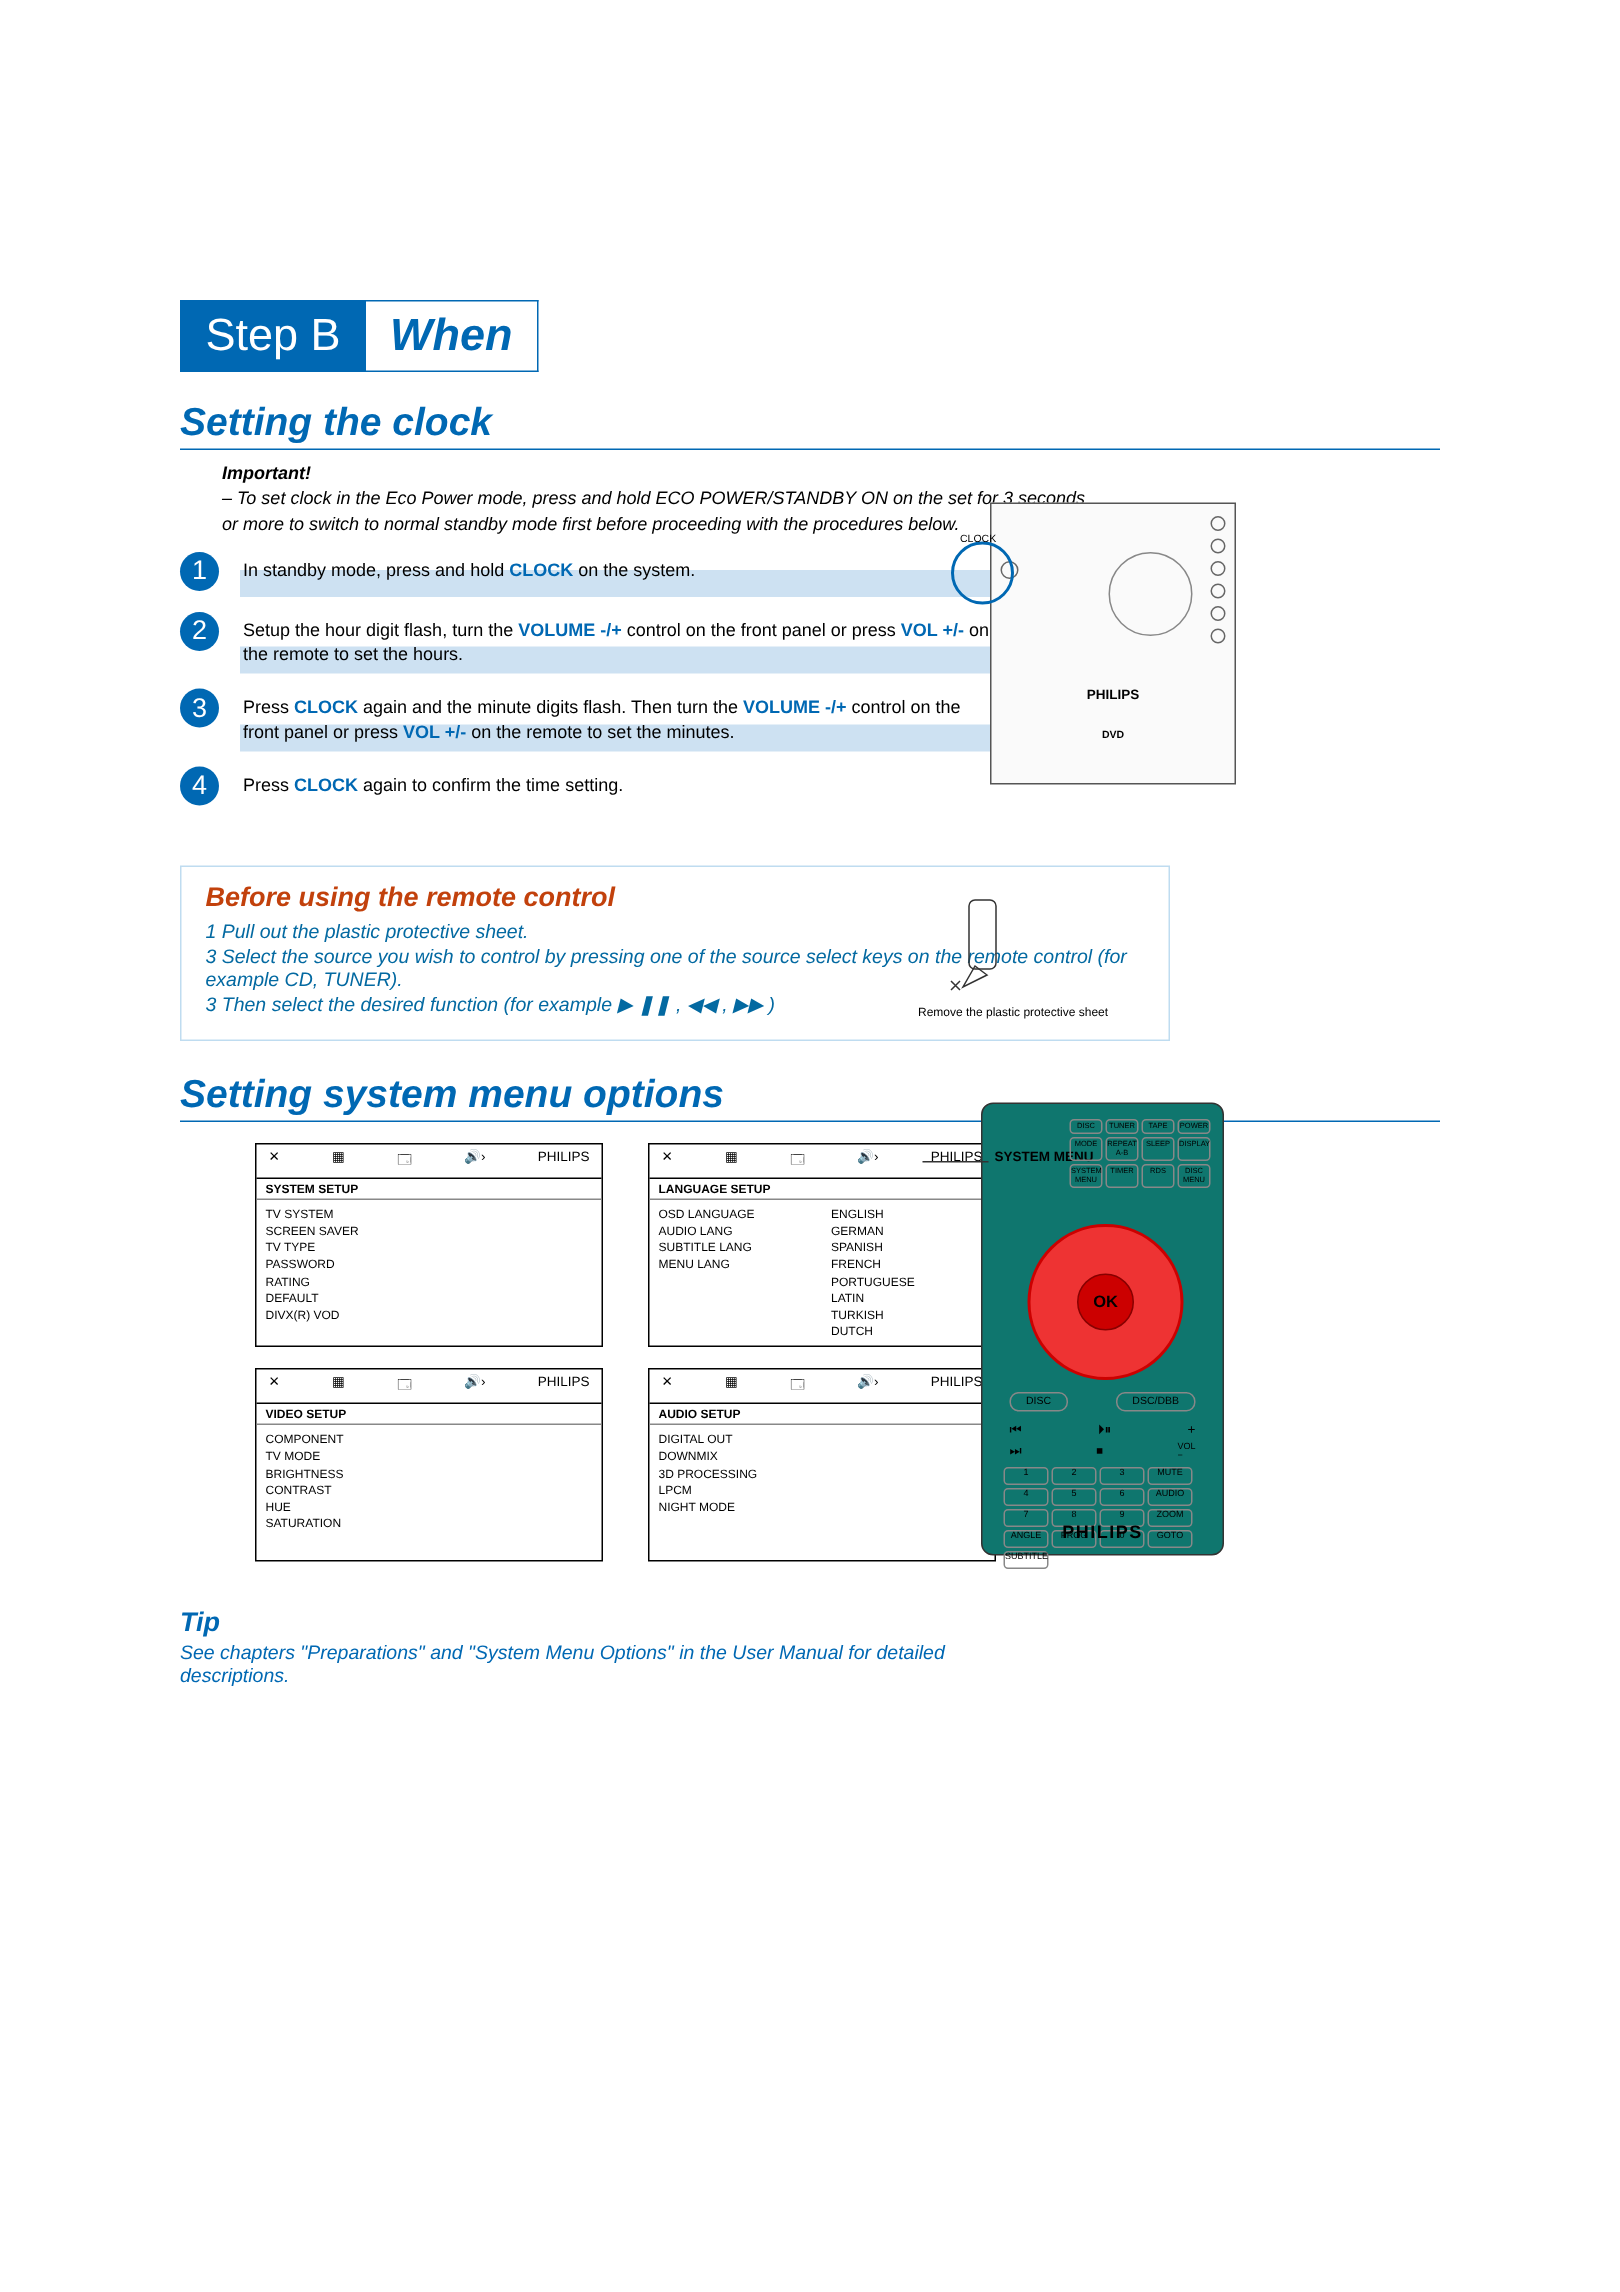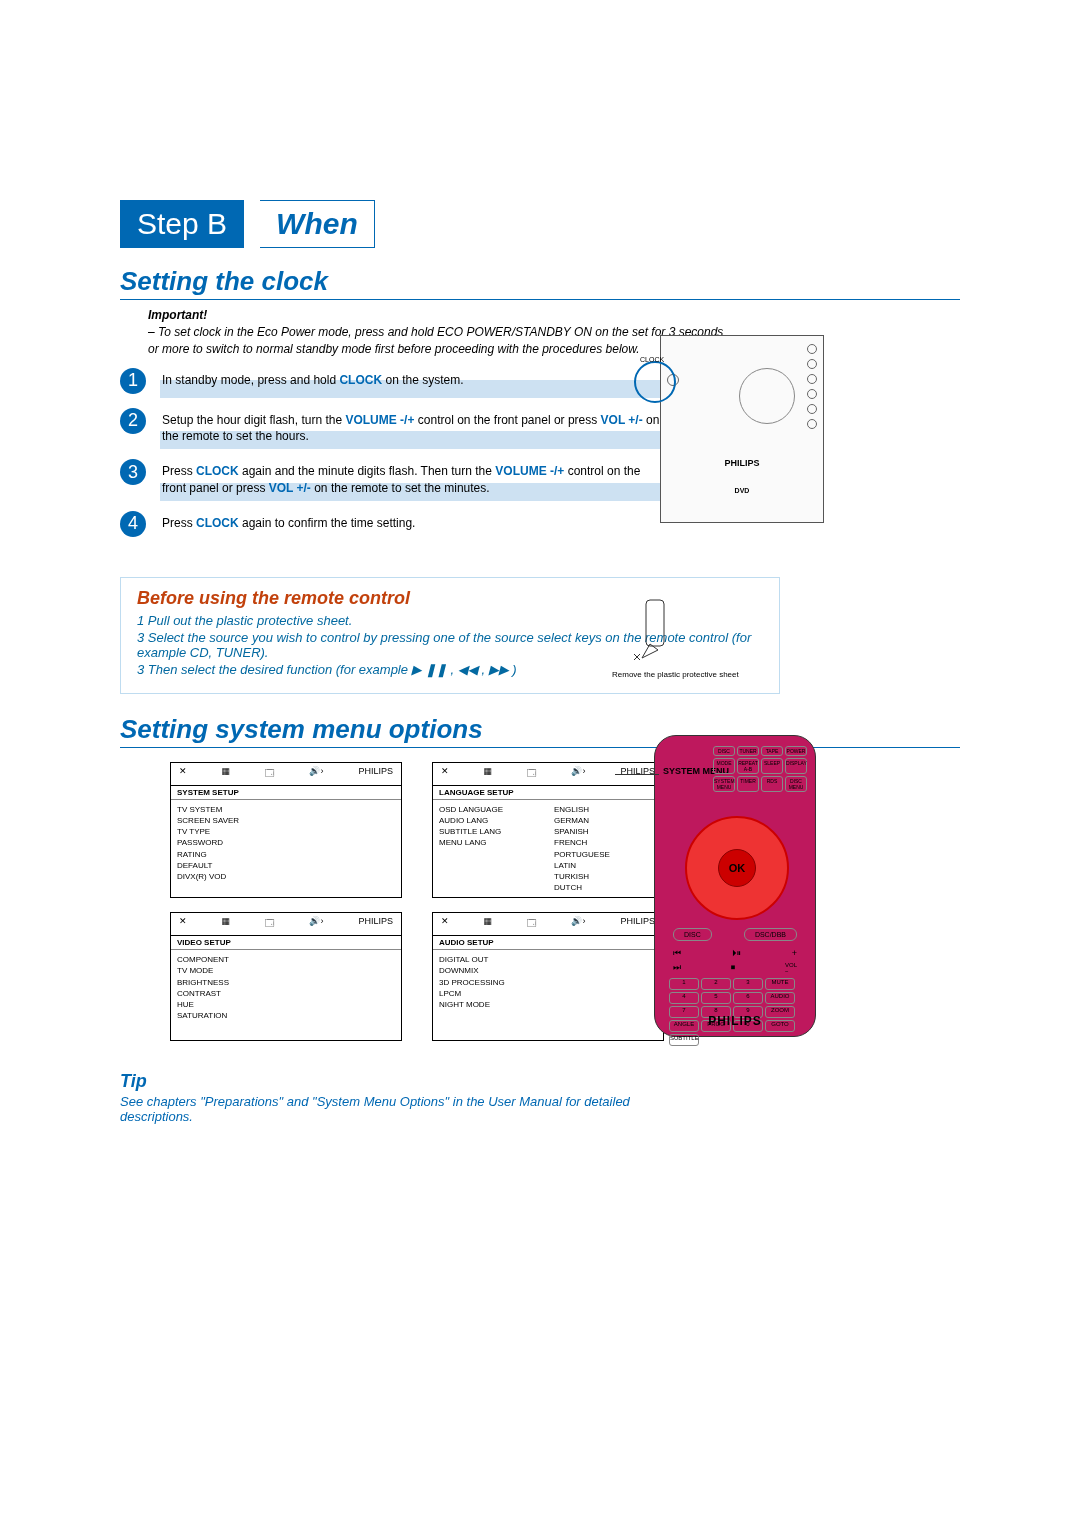--- a/index.html
+++ b/index.html
@@ -12,21 +12,20 @@
     position: relative;
   }
   .page {
     padding: 200px 120px 120px 120px;
     position: relative;
   }
   .step-badge {
     display: inline-flex;
     align-items: flex-start;
     margin-bottom: 10px;
-    gap: 16px;
   }
   .step-badge .label-a {
     background: #0068b3;
     color: #fff;
     font-size: 30px;
     padding: 6px 16px;
     border: 1px solid #0068b3;
   }
   .step-badge .label-b {
     color: #0068b3;
@@ -200,22 +199,22 @@
     left: -10px;
     width: 170px;
   }
   .remote-device {
     position: absolute;
     left: 654px;
     top: 735px;
     width: 160px;
     height: 300px;
     border: 1px solid #333;
-    border-radius: 22px;
-    background: #be185d;
+    border-radius: 8px;
+    background: #0f766e;
   }
   .remote-device .sysmenu-label {
     position: absolute;
     top: 30px;
     left: 8px;
     font-size: 9px;
     font-weight: bold;
   }
   .remote-device .line {
     position: absolute;

